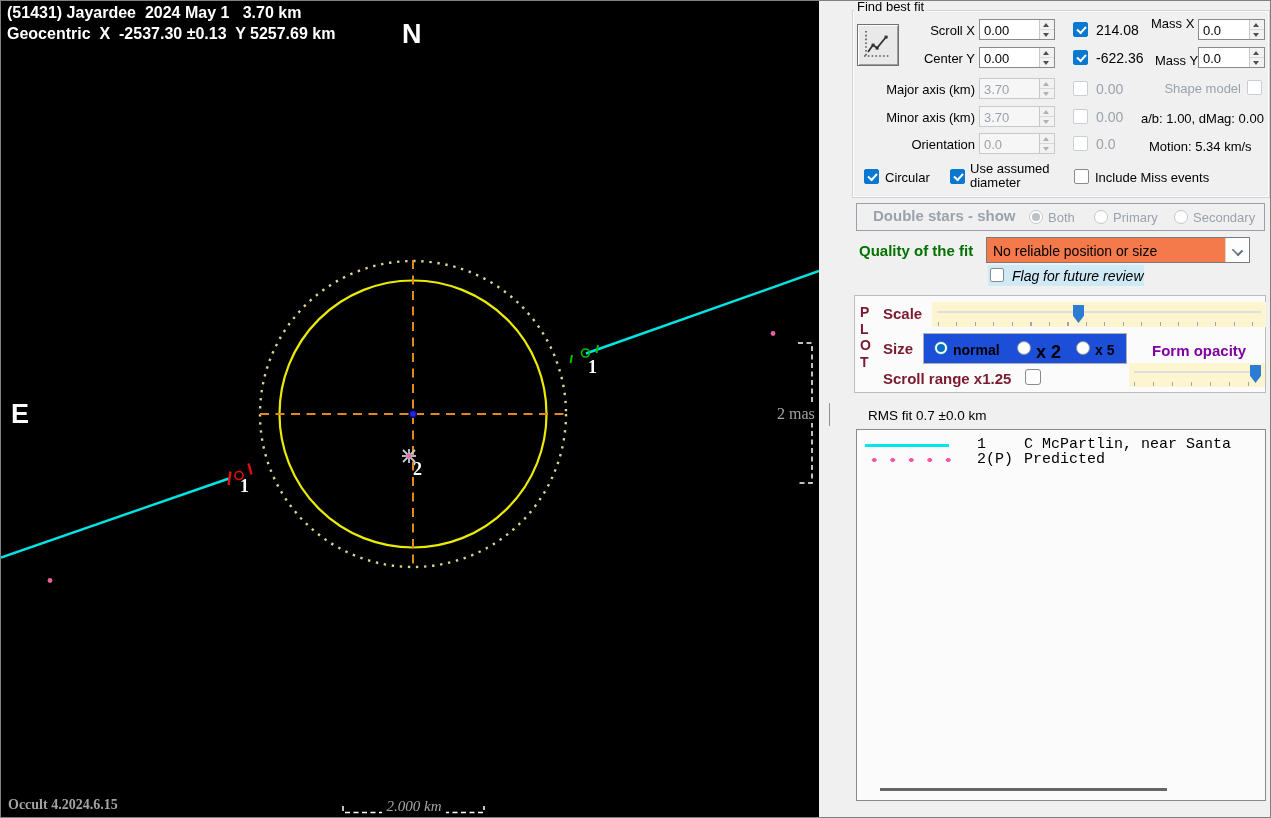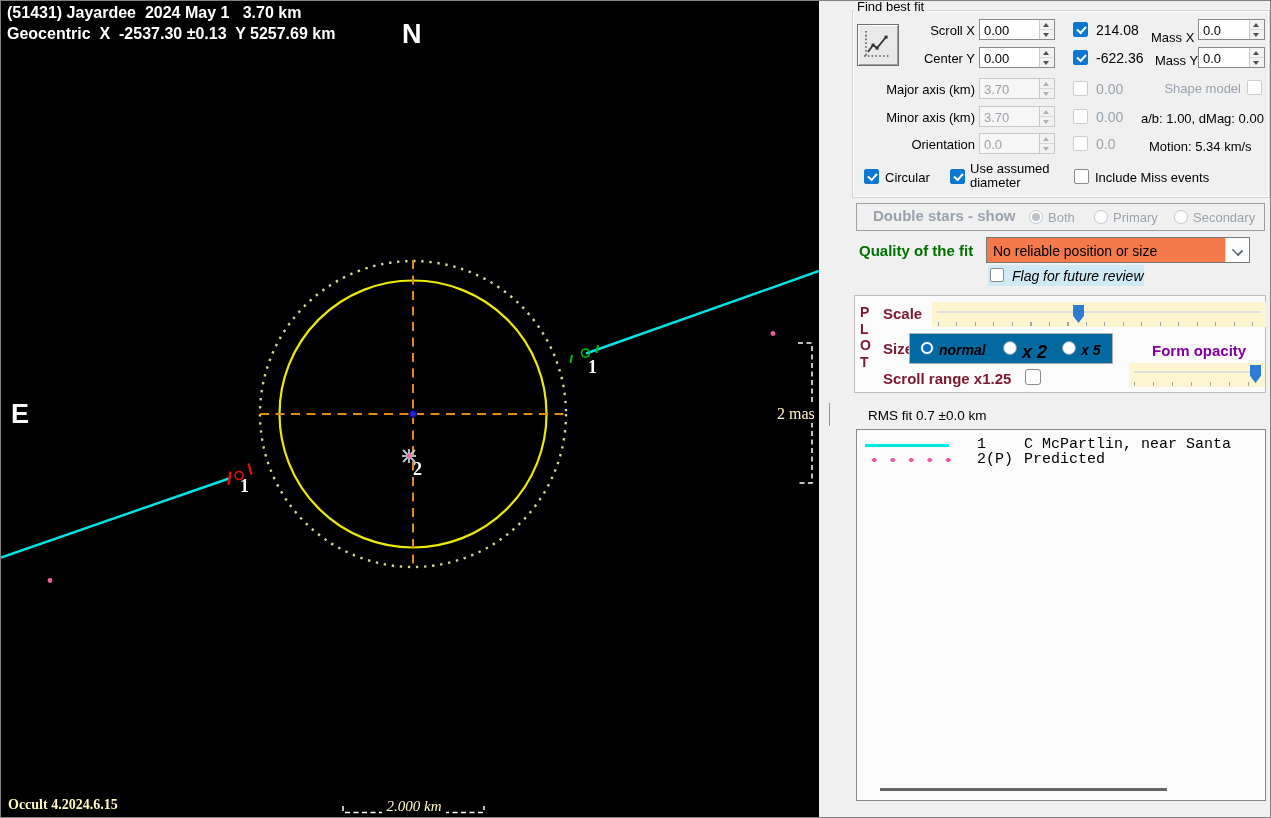--- a/index.html
+++ b/index.html
@@ -3,21 +3,21 @@
 <meta charset="utf-8">
 <style>
   html,body{margin:0;padding:0;background:#d0d0d0;}
   .screen{position:relative;width:1271px;height:818px;background:#f0f0f0;overflow:hidden;
           font-family:"Liberation Sans",sans-serif;border:1px solid #808080;box-sizing:border-box;}
   .abs{position:absolute;}
   
   .plot{position:absolute;left:0;top:0;width:818px;height:818px;background:#000;}
   .ptitle{color:#fff;font-weight:bold;font-size:16px;white-space:pre;}
   .cardinal{color:#fff;font-weight:bold;font-size:27px;}
-  .pserif{color:#fef9c3;font-family:"Liberation Serif",serif;}
+  .pserif{color:#a3a3a3;font-family:"Liberation Serif",serif;}
   
   .panel{position:absolute;left:818px;top:0;width:545px;height:818px;background:#f0f0f0;font-size:13px;color:#000;}
   .gbox{position:absolute;border:1px solid #d2d2d2;box-shadow:inset 0 0 0 1px #fdfdfd;}
   .gb-label{position:absolute;background:#f0f0f0;padding:0 3px;font-size:13px;}
   .lbl{position:absolute;font-size:13px;white-space:nowrap;}
   .r{text-align:right;}
   .spin-input{position:absolute;display:flex;background:#fff;border:1px solid #8a8a8a;height:21px;box-sizing:border-box;}
   .spin-input .val{flex:1;font-size:13px;padding:3px 0 0 4px;overflow:hidden;}
   .spin{width:14px;display:flex;flex-direction:column;border-left:1px solid #c8c8c8;}
   .sp{flex:1;background:#f2f2f2;position:relative;}
@@ -139,21 +139,21 @@
     <span class="lbl r" style="left:82px;top:22px;width:74px;">Scroll X</span>
     <div class="spin-input" style="left:160px;top:18px;width:76px;">
       <span class="val">0.00</span>
       <span class="spin">
           <i class="sp u"></i>
           <i class="sp d"></i>
         </span>
     </div>
     <span class="cb on" style="left:254px;top:21px;"></span>
     <span class="lbl" style="left:277px;top:21px;font-size:14px;">214.08</span>
-    <span class="lbl" style="left:332px;top:29px;text-align:center;">Mass X</span>
+    <span class="lbl" style="left:332px;top:15px;text-align:center;">Mass X</span>
     <div class="spin-input" style="left:379px;top:18px;width:67px;">
       <span class="val">0.0</span>
       <span class="spin">
           <i class="sp u"></i>
           <i class="sp d"></i>
         </span>
     </div>
 
     <span class="lbl r" style="left:82px;top:50px;width:74px;">Center Y</span>
     <div class="spin-input" style="left:160px;top:46px;width:76px;">
@@ -245,21 +245,21 @@
       <span>O</span><br>
       <span>T</span>
     </div>
     <span class="lbl maroon" style="left:64px;top:304px;">Scale</span>
     <div class="slider" style="left:113px;top:301px;width:334px;height:25px;">
       <div class="groove"></div>
       <div class="thumb" style="left:141px;top:3px;"></div>
       <div class="ticks" style="left:6px;right:6px;bottom:1px;"></div>
     </div>
     <span class="lbl maroon" style="left:64px;top:339px;">Size</span>
-    <div class="gbox" style="left:90px;top:332px;width:202px;height:29px;border-color:#b0b0b0;box-shadow:none;background:#0369a1;font-style:italic;">
+    <div class="gbox" style="left:104px;top:332px;width:202px;height:29px;border-color:#b0b0b0;box-shadow:none;background:#1d4ed8;">
       <span class="radio sel" style="left:10px;top:7px;"></span>
       <span class="lbl" style="left:29px;top:8px;font-weight:bold;font-size:14px;">normal</span>
       <span class="radio" style="left:93px;top:7px;"></span>
       <span class="lbl" style="left:112px;top:8px;font-weight:bold;font-size:18px;">x 2</span>
       <span class="radio" style="left:152px;top:7px;"></span>
       <span class="lbl" style="left:171px;top:8px;font-weight:bold;font-size:14px;">x 5</span>
     </div>
     <span class="lbl purple" style="left:333px;top:341px;">Form opacity</span>
     <div class="slider" style="left:310px;top:362px;width:136px;height:24px;">
       <div class="groove" style="top:8px;"></div>

